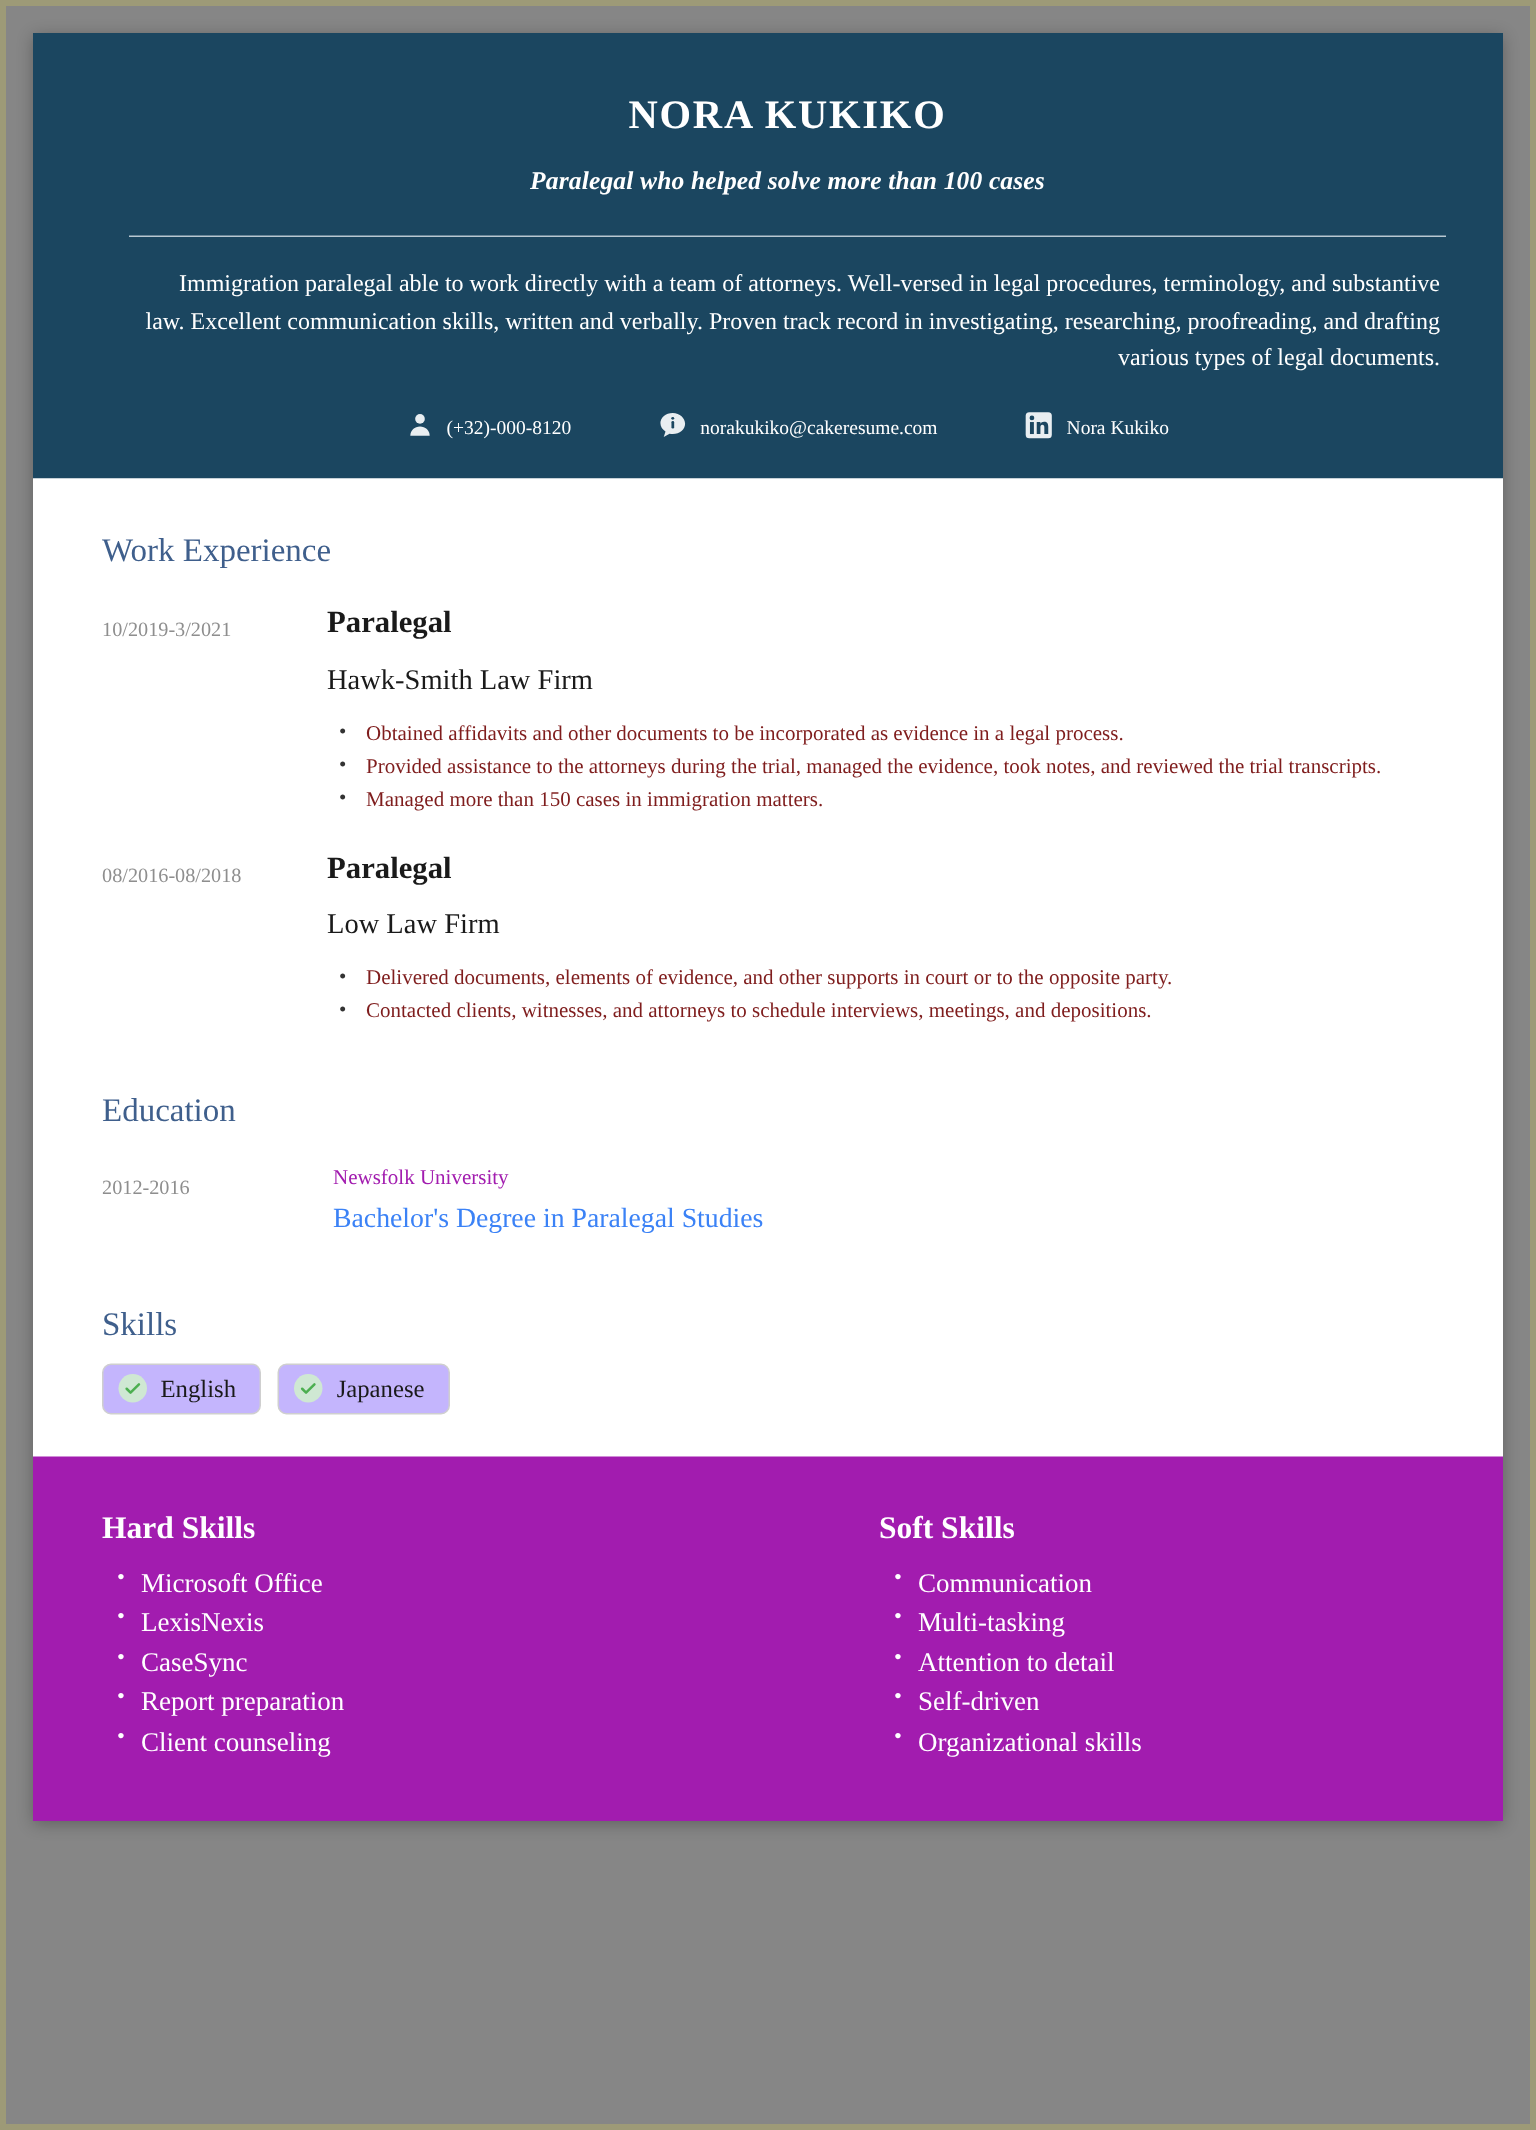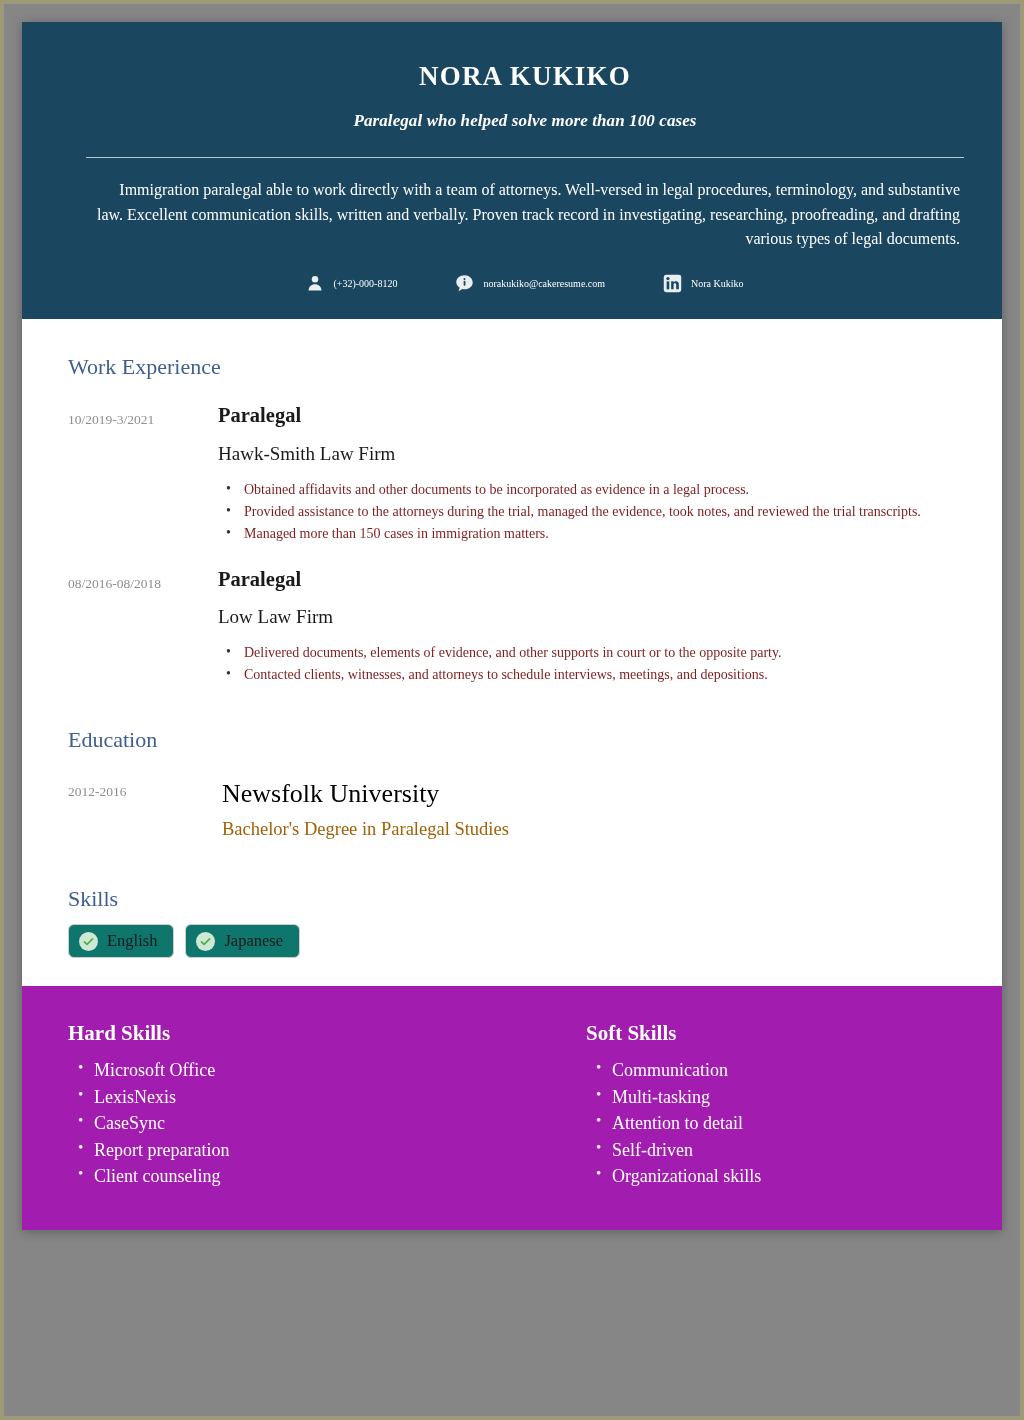--- a/index.html
+++ b/index.html
@@ -66,21 +66,21 @@
     margin: 0 22px;
     text-align: right;
     font-family: Liberation Serif, serif;
   }
   .contact-row {
     display: flex;
     justify-content: center;
     align-items: center;
     gap: 58px;
     margin-top: 22px;
-    font-size: 10px;
+    font-size: 13px;
   }
   .contact-item {
     display: flex;
     align-items: center;
     gap: 9px;
     white-space: nowrap;
   }
   .contact-item .ctext { line-height: 1; padding-top: 2px; }
 
   .ico { display:block; }
@@ -143,50 +143,50 @@
     content: "\2022";
     position: absolute;
     left: -16px;
     top: -1px;
     font-size: 14px;
     color: #333;
   }
 
   .section.education { margin-top: 40px; }
   .edu-school {
-    font-size: 26px;
-    color: #000000;
+    font-size: 14px;
+    color: #a21caf;
     line-height: 1.3;
     margin: 0;
     padding-left: 2px;
   }
   .edu-degree {
     font-size: 18.5px;
-    color: #a16207;
+    color: #3b82f6;
     line-height: 1.3;
     margin-top: 6px;
     padding-left: 2px;
   }
   .entry.edu .entry-date { padding-top: 6px; }
   .entry.edu .entry-body { padding-left: 2px; }
 
   .section.skills { margin-top: 44px; }
   .skills-row {
     display: flex;
     gap: 11px;
     margin-top: 11px;
   }
   .skill-pill {
     display: flex;
     align-items: center;
     gap: 9px;
     border: 1px solid #cfcfcf;
     border-radius: 6px;
     padding: 6px 16px 6px 10px;
-    background: #0f766e;
+    background: #c4b5fd;
     font-size: 16.5px;
     color: #1a1a1a;
   }
   .check-circle {
     width: 19px;
     height: 19px;
     border-radius: 50%;
     background: #cfe8d3;
     display: flex;
     align-items: center;

